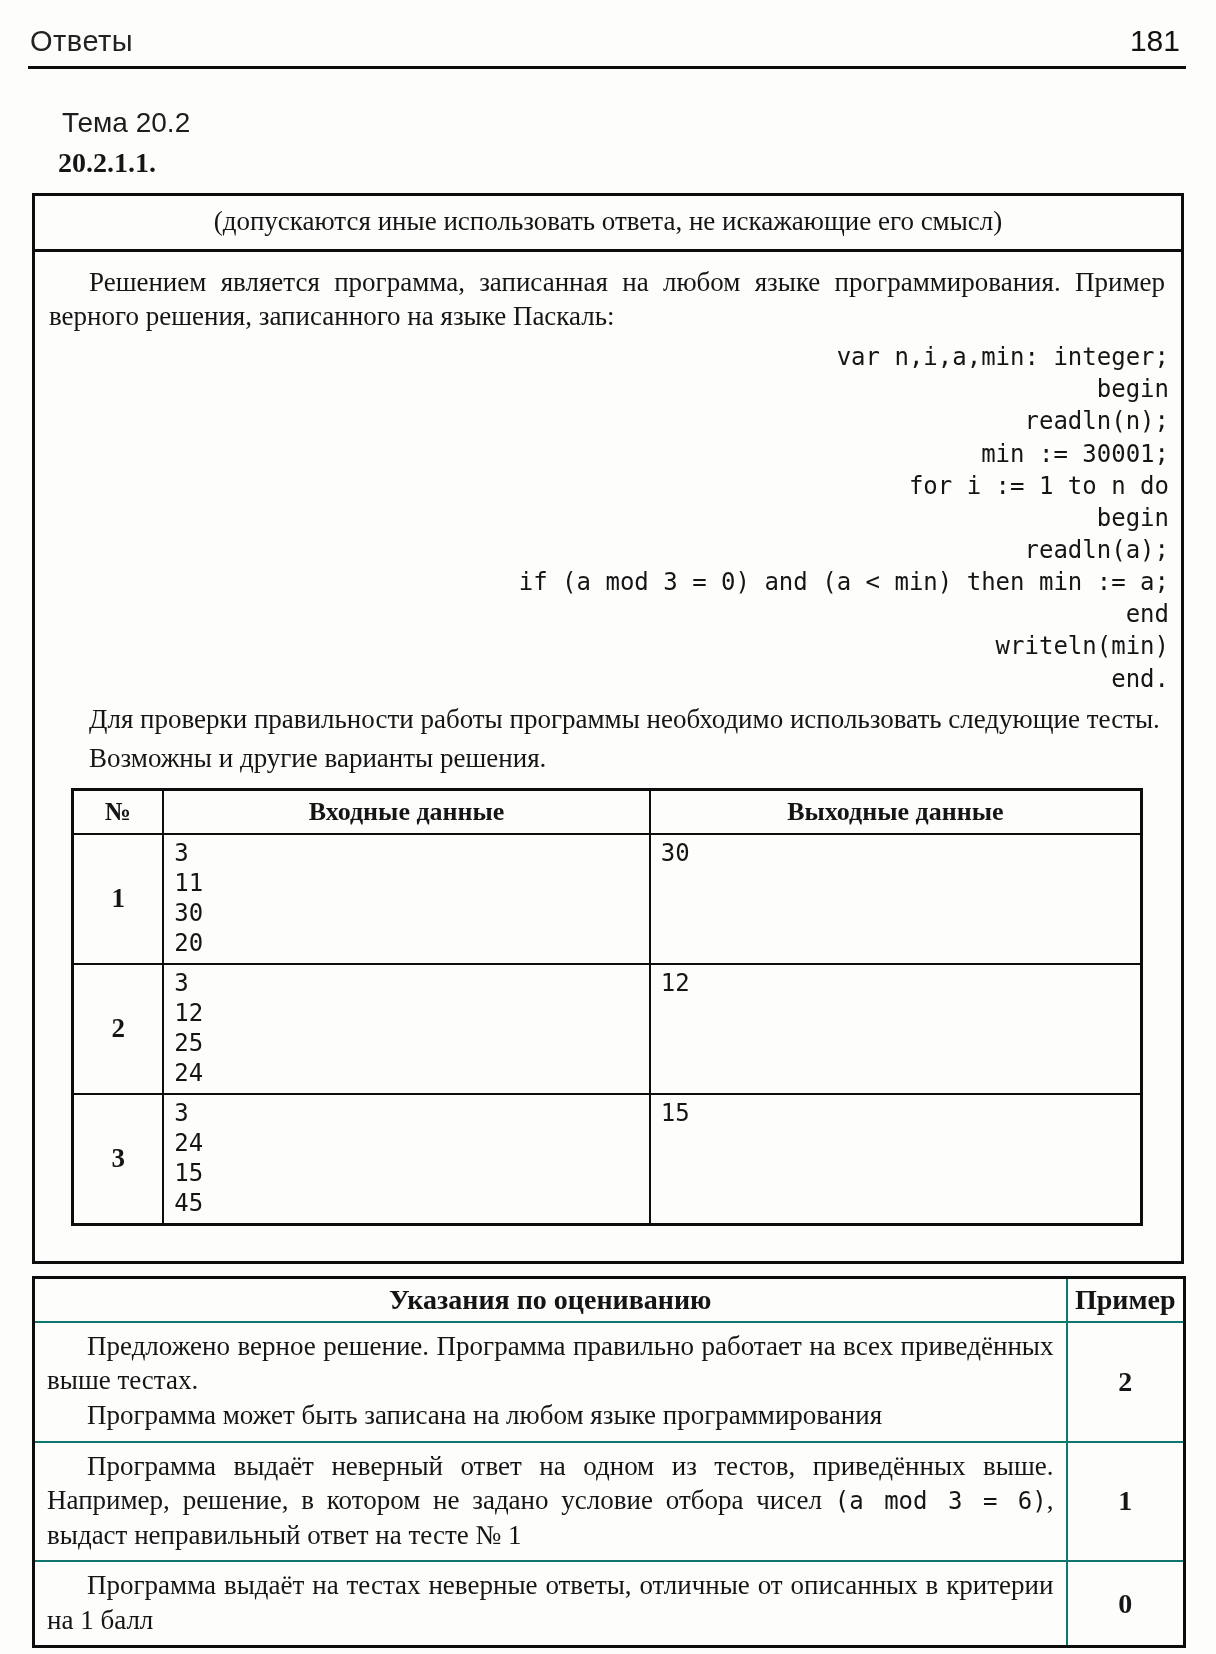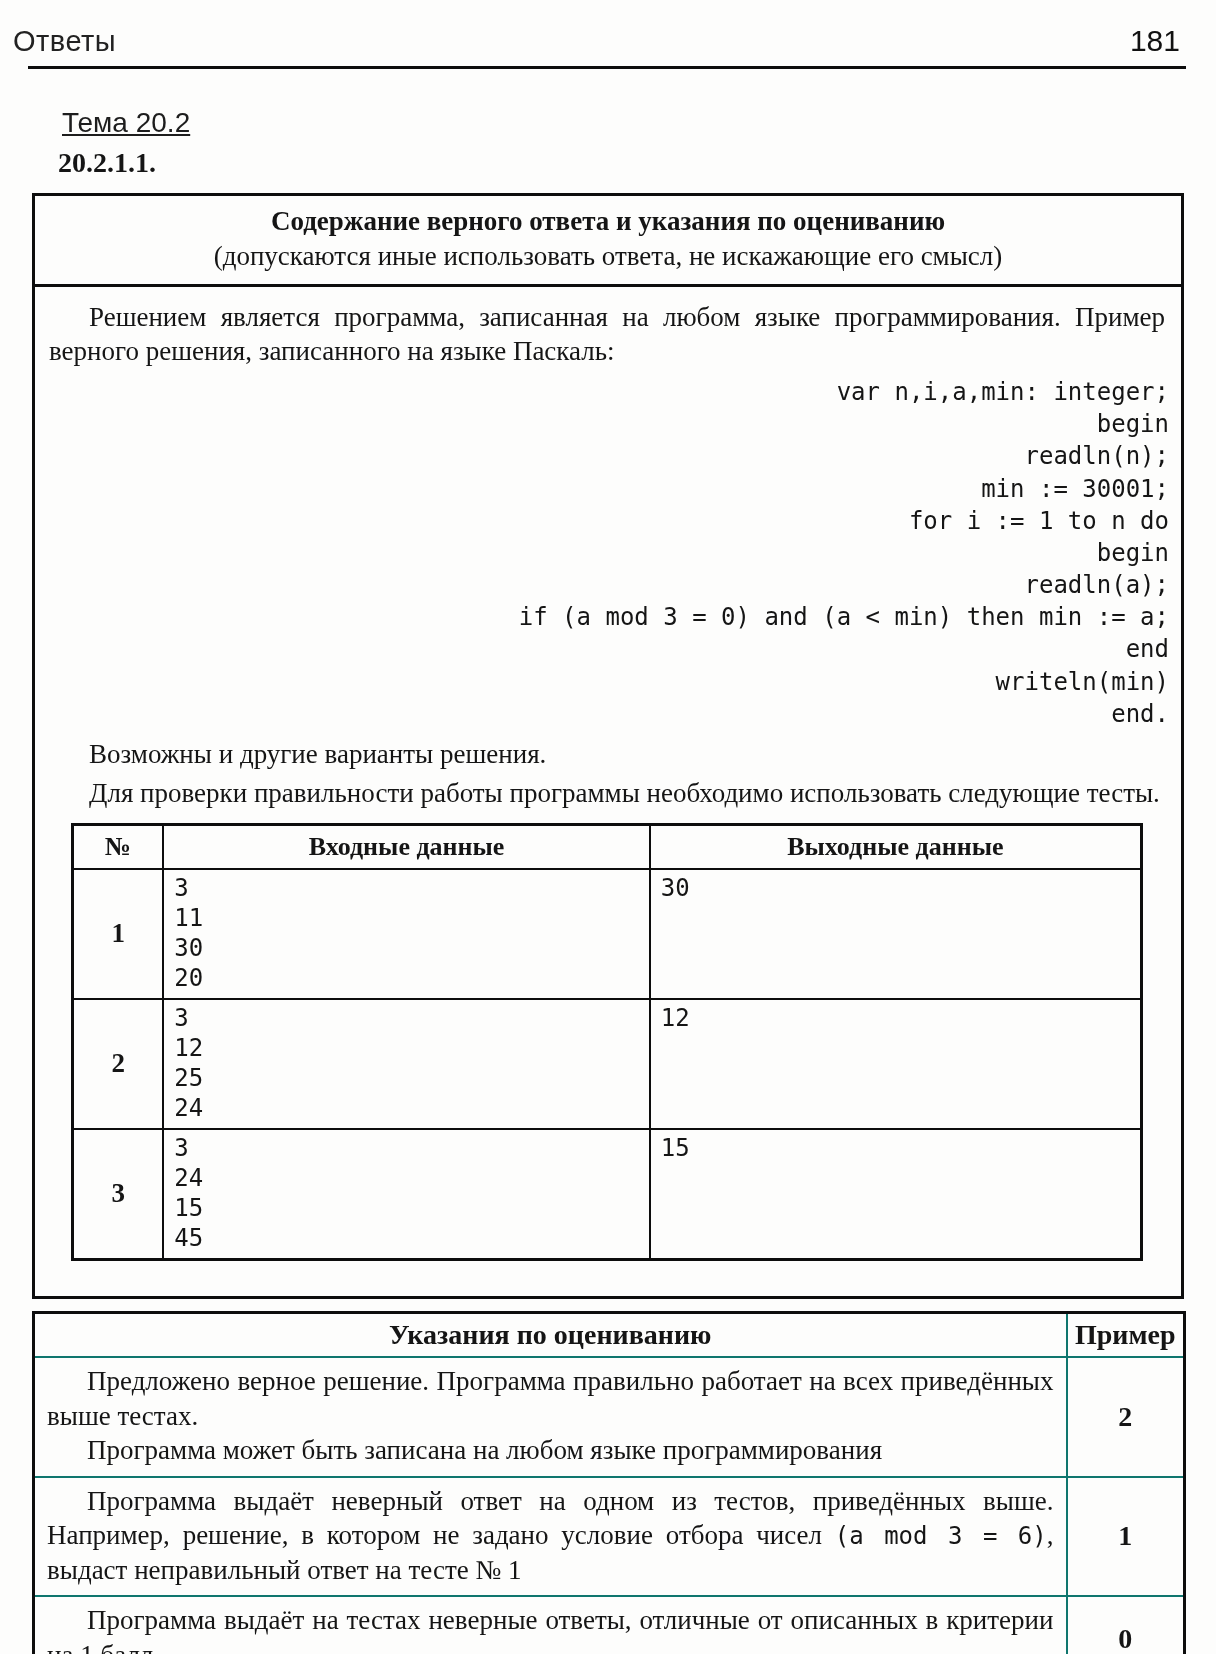--- a/index.html
+++ b/index.html
@@ -17,37 +17,36 @@
     font-family: "Liberation Serif", serif;
     box-sizing: border-box;
     overflow: hidden;
   }
 
   
   .page-header {
     display: flex;
     justify-content: space-between;
     align-items: baseline;
-    padding: 24px 36px 0 13px;
+    padding: 24px 36px 0 30px;
     font-family: "Liberation Sans", sans-serif;
   }
   .header-left   { font-size: 29px; letter-spacing: 0.5px; color: #222; }
   .page-number   { font-size: 30px; color: #111; }
   .header-rule {
     height: 0;
     border-top: 3px solid #0d0d0d;
     margin: 8px 30px 0 28px;
   }
 
   .topic {
     margin: 38px 0 0 62px;
     font-family: "Liberation Sans", sans-serif;
     font-size: 28px;
     color: #1d1d1d;
-    text-decoration: underline;
   }
   .task-id {
     margin: 8px 0 0 58px;
     font-size: 28px;
     font-weight: bold;
   }
 
   
   .answer-box {
     margin: 14px 32px 0 32px;
@@ -163,41 +162,40 @@
     <span class="header-left">Ответы</span>
     <span class="page-number">181</span>
   </div>
   <div class="header-rule"></div>
 
   <div class="topic">Тема 20.2</div>
   <div class="task-id">20.2.1.1.</div>
 
   <section class="answer-box">
     <div class="answer-box-title">
-      <div class="title-main">Содержание верного ответа и указания по оцениванию</div>
       <div class="title-sub">(допускаются иные использовать ответа, не искажающие его смысл)</div>
     </div>
 
     <div class="answer-body">
       <p class="para">Решением является программа, записанная на любом языке программирования. Пример верного решения, записанного на языке Паскаль:</p>
 
       <pre class="code">var n,i,a,min: integer;
 begin
    readln(n);
    min := 30001;
    for i := 1 to n do
    begin
       readln(a);
       if (a mod 3 = 0) and (a &lt; min) then min := a;
    end
    writeln(min)
 end.</pre>
 
+      <p class="para">Для проверки правильности работы программы необходимо использовать следующие тесты.</p>
       <p class="para">Возможны и другие варианты решения.</p>
-      <p class="para">Для проверки правильности работы программы необходимо использовать следующие тесты.</p>
 
       <table class="tests-table">
         <colgroup>
           <col style="width:8.5%">
           <col style="width:45.5%">
           <col style="width:46%">
         </colgroup>
         <thead>
           <tr>
             <th>№</th>

